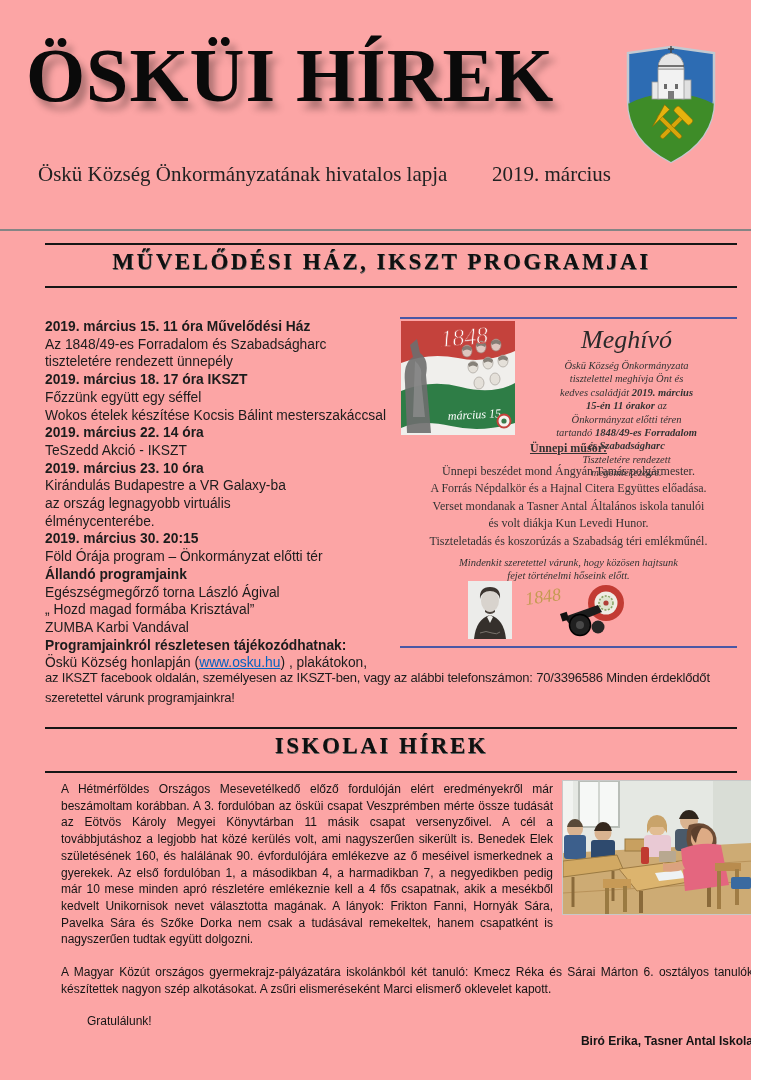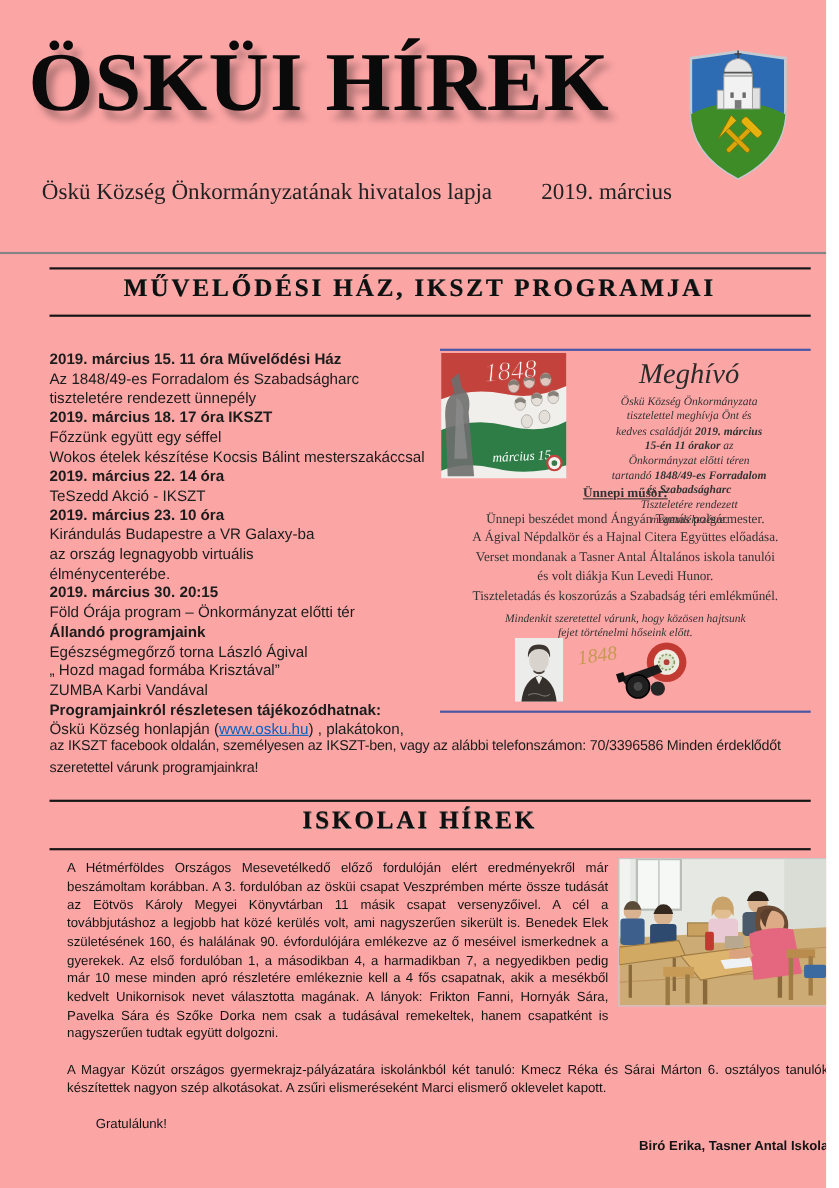--- a/index.html
+++ b/index.html
@@ -184,21 +184,21 @@
         <div><span>tartandó </span><b>1848/49-es Forradalom</b></div>
         <div><b>és Szabadságharc</b></div>
         <div>Tiszteletére rendezett</div>
         <div>megemlékezésre.</div>
       </div>
     </div>
 
     <div class="inv-program">
       <div class="ptitle">Ünnepi műsor:</div>
       <div class="pl">Ünnepi beszédet mond Ángyán Tamás polgármester.</div>
-      <div class="pl">A Ágival Népdalkör és a Hajnal Citera Együttes előadása.</div>
+      <div class="pl">A Forrás Népdalkör és a Hajnal Citera Együttes előadása.</div>
       <div class="pl">Verset mondanak a Tasner Antal Általános iskola tanulói</div>
       <div class="pl">és volt diákja Kun Levedi Hunor.</div>
       <div class="pl">Tiszteletadás és koszorúzás a Szabadság téri emlékműnél.</div>
     </div>
 
     <div class="inv-closing">
       <div>Mindenkit szeretettel várunk, hogy közösen hajtsunk</div>
       <div>fejet történelmi hőseink előtt.</div>
     </div>
 

